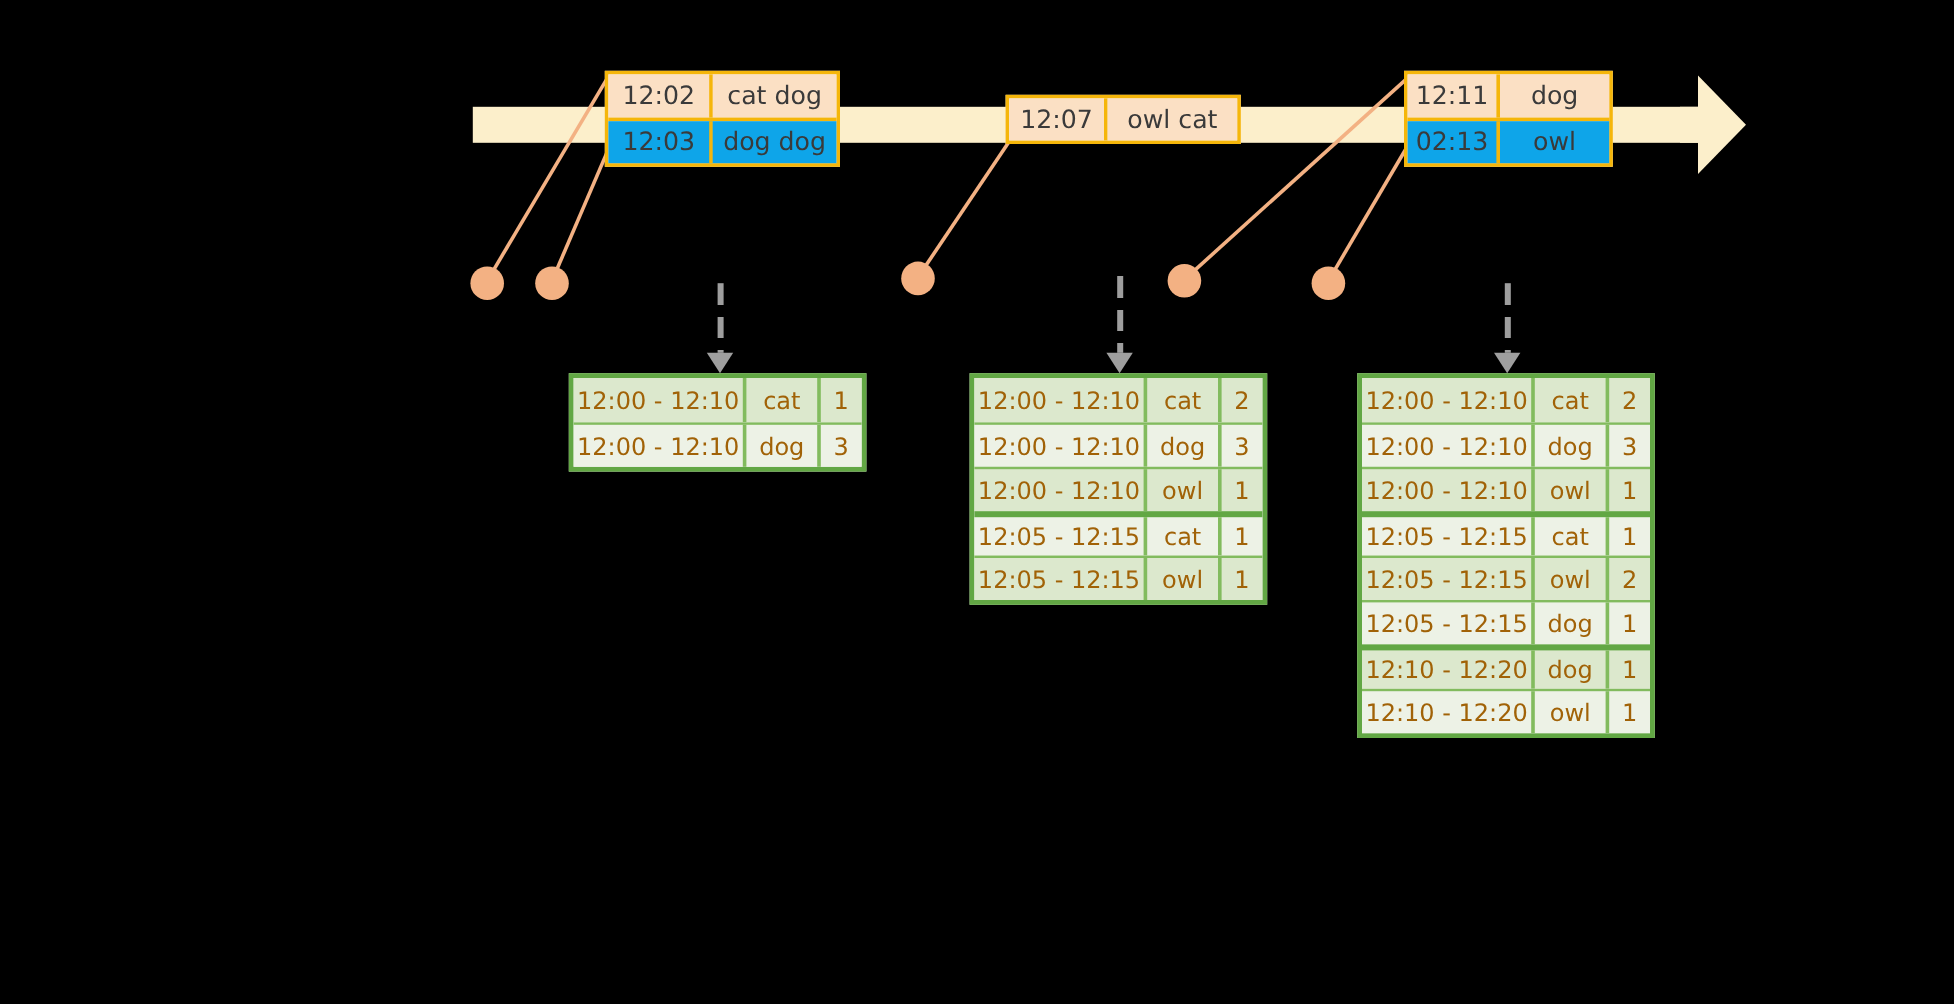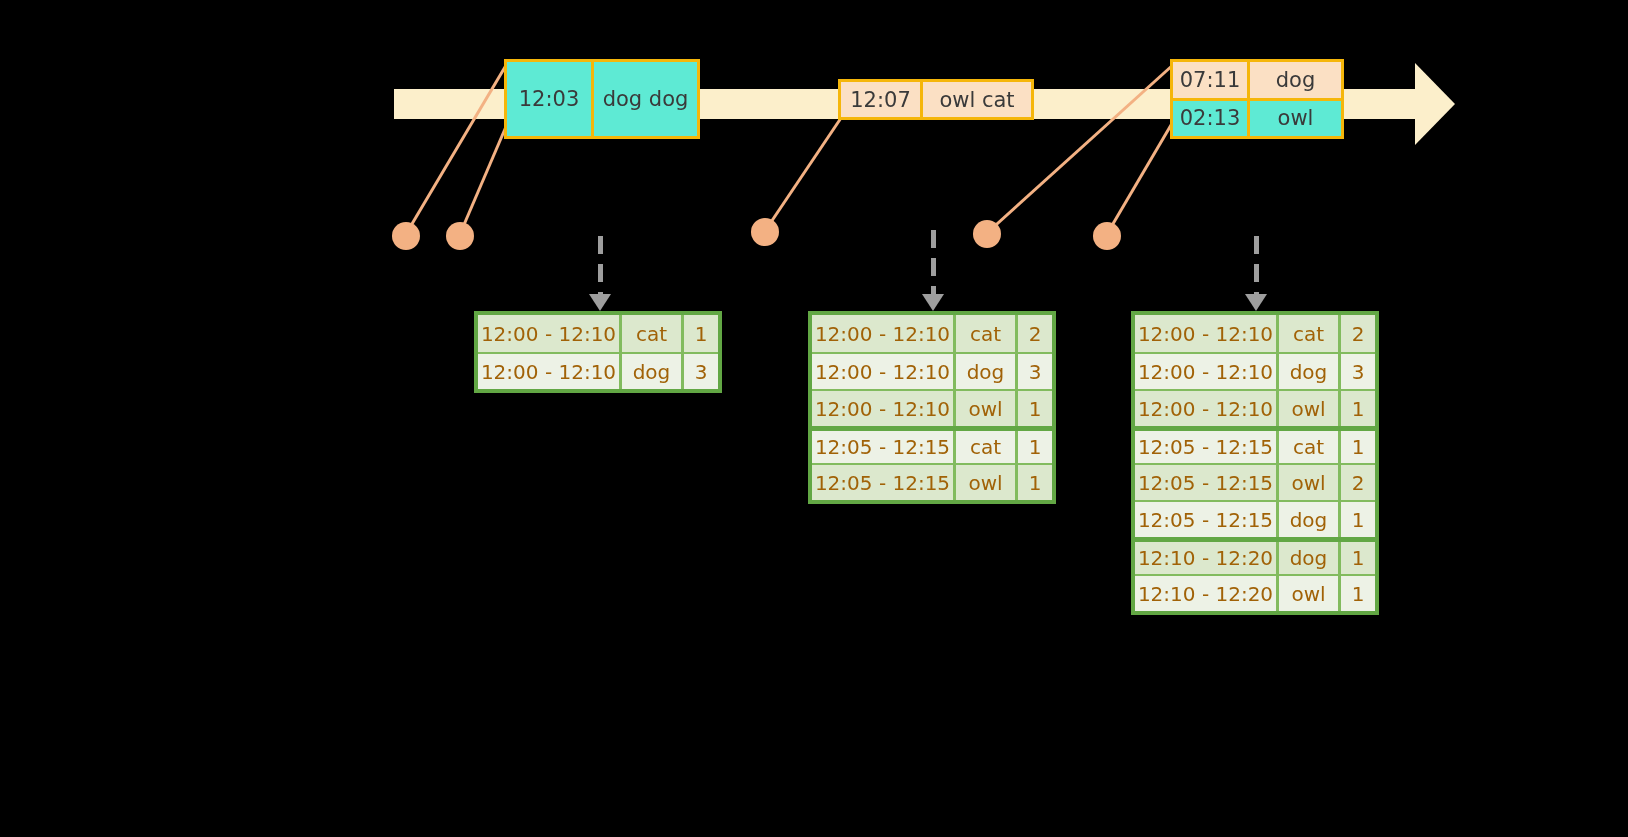--- a/index.html
+++ b/index.html
@@ -29,21 +29,21 @@
   .evt-box{
     position:absolute;
     border:3px solid #F5B60A;
     box-sizing:border-box;
     display:flex;flex-direction:column;
     background:#FDF0E0;
   }
   .evt-row{display:flex;flex:1 1 0;}
   .evt-row + .evt-row{border-top:3px solid #F5B60A;}
   .evt-row.shade .evt-cell{background:#FBE0C4;}
-  .evt-row.plain .evt-cell{background:#5eead4;}
+  .evt-row.plain .evt-cell{background:#0ea5e9;}
   .evt-cell{
     display:flex;align-items:center;justify-content:center;
     font-size:21px;color:#3a3a3a;white-space:nowrap;
   }
   .evt-cell.time{width:86px;border-right:3px solid #F5B60A;}
   .evt-cell.val{flex:1 1 auto;}
 
   #evt-1{left:504px;top:59px;width:196px;height:80px;}
   #evt-1 .evt-cell.time{width:84px;}
   #evt-2{left:838px;top:79px;width:196px;height:41px;}
@@ -119,36 +119,40 @@
 
   <svg class="conn-svg">
     <line x1="406" y1="234" x2="508" y2="62" stroke="#F3B183" stroke-width="3"></line>
     <line x1="460" y1="234" x2="508" y2="122" stroke="#F3B183" stroke-width="3"></line>
     <line x1="765" y1="231" x2="841" y2="118" stroke="#F3B183" stroke-width="3"></line>
     <line x1="987" y1="233" x2="1174" y2="64" stroke="#F3B183" stroke-width="3"></line>
     <line x1="1107" y1="234" x2="1174" y2="120" stroke="#F3B183" stroke-width="3"></line>
   </svg>
 
   <div class="evt-box" id="evt-1">
+    <div class="evt-row shade">
+      <div class="evt-cell time">12:02</div>
+      <div class="evt-cell val">cat dog</div>
+    </div>
     <div class="evt-row plain">
       <div class="evt-cell time">12:03</div>
       <div class="evt-cell val">dog dog</div>
     </div>
   </div>
 
   <div class="evt-box" id="evt-2">
     <div class="evt-row shade">
       <div class="evt-cell time">12:07</div>
       <div class="evt-cell val">owl cat</div>
     </div>
   </div>
 
   <div class="evt-box" id="evt-3">
     <div class="evt-row shade">
-      <div class="evt-cell time">07:11</div>
+      <div class="evt-cell time">12:11</div>
       <div class="evt-cell val">dog</div>
     </div>
     <div class="evt-row plain">
       <div class="evt-cell time">02:13</div>
       <div class="evt-cell val">owl</div>
     </div>
   </div>
 
   <div id="dots-layer">
       <div class="dot" style="left: 392px; top: 222px;"></div>

